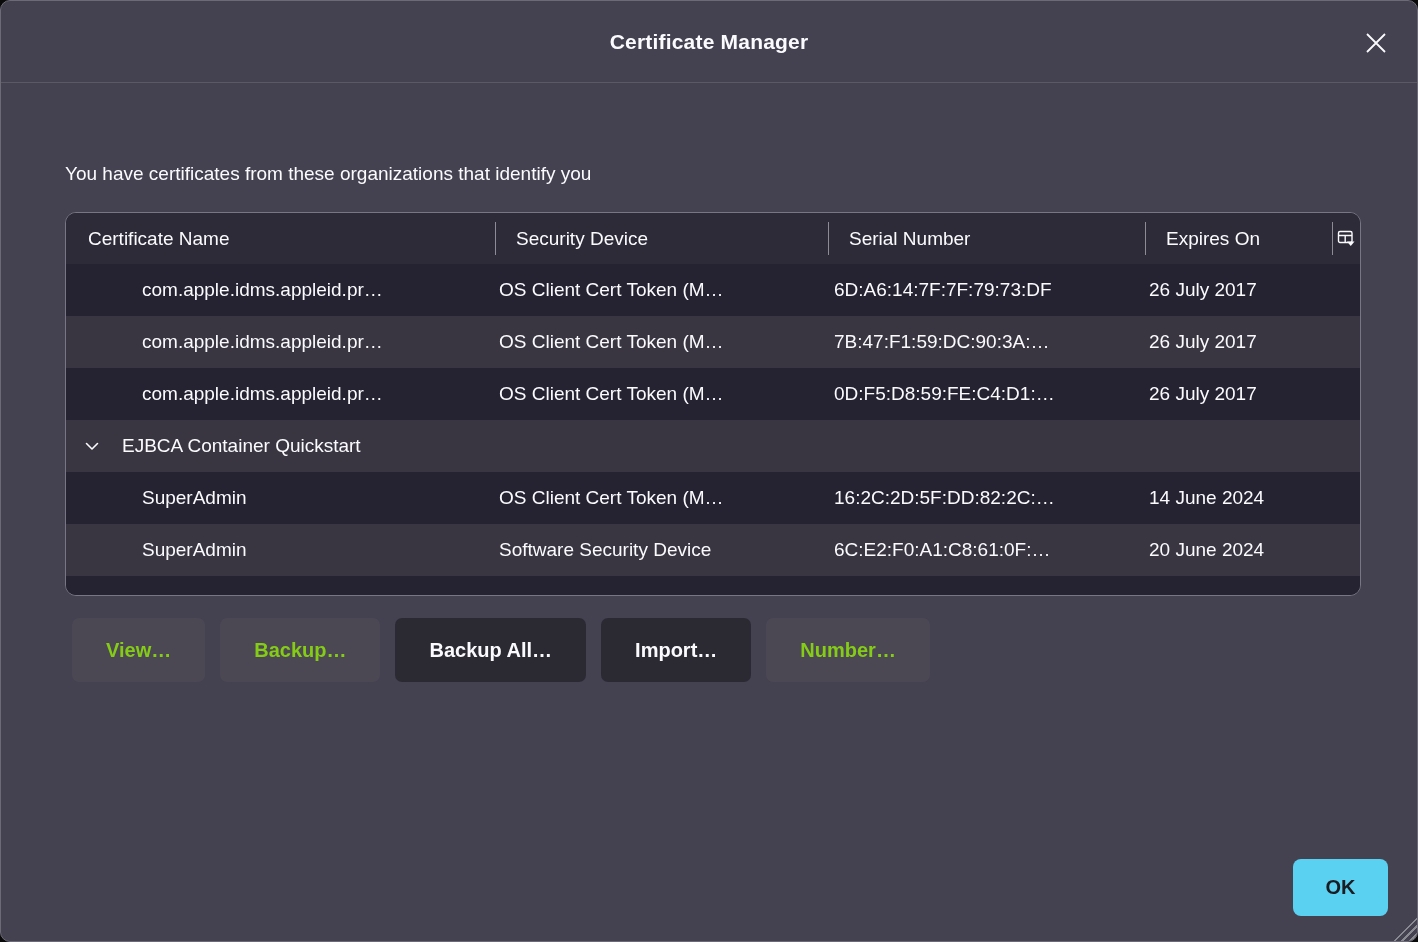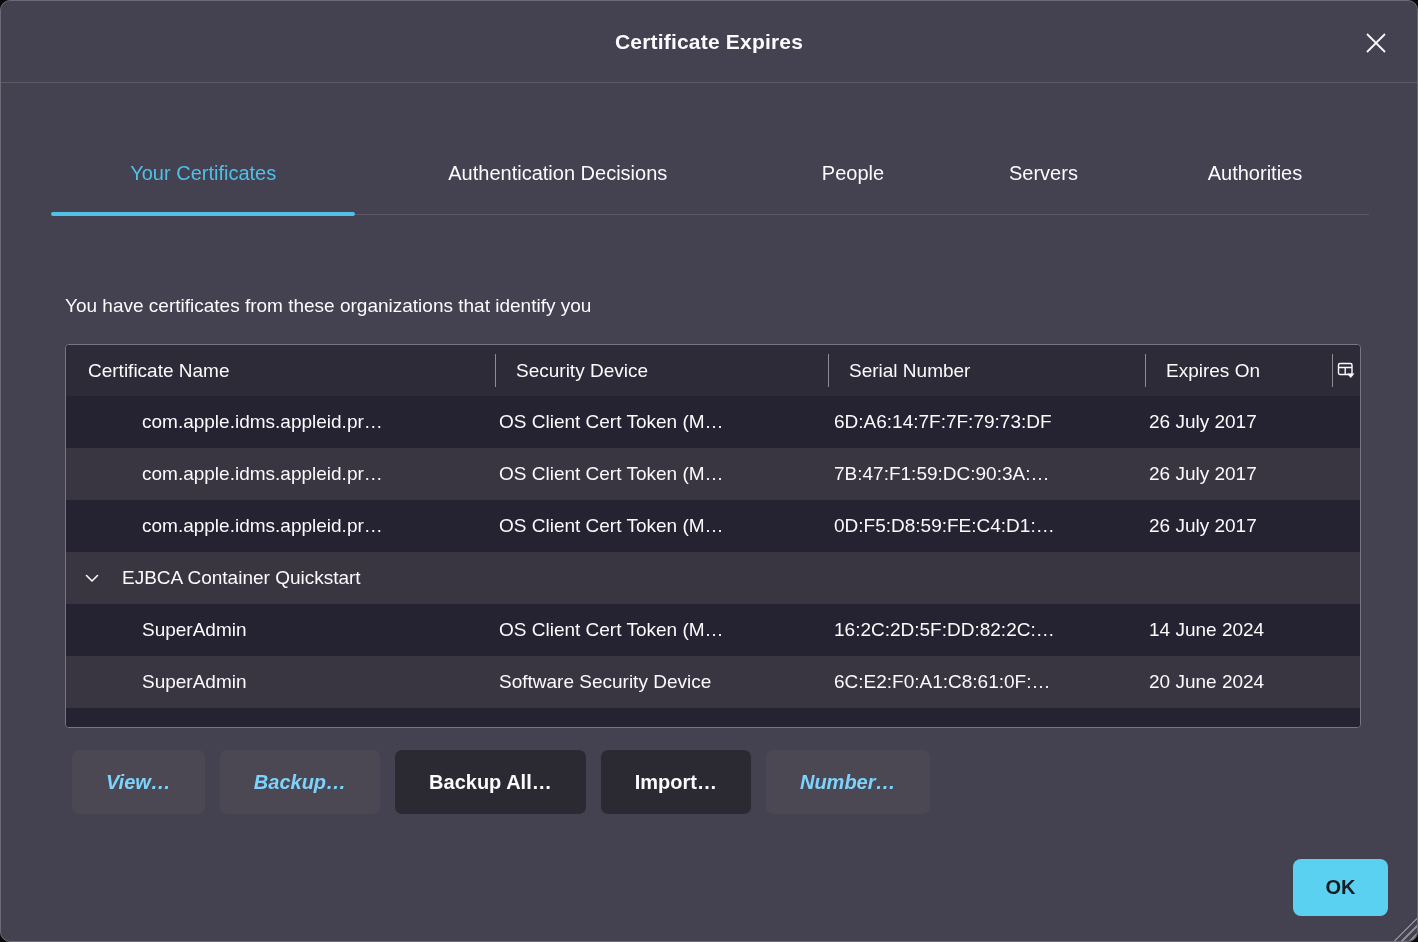--- a/index.html
+++ b/index.html
@@ -53,21 +53,21 @@
     height:4px; background:#4fc0e8; border-radius:2px;
   }
 
   
   .intro { margin: 80px 64px 12px; font-size: 19px; }
 
   
   .cert-table {
     margin: 27px 56px 0 64px;
     border: 1px solid #787584;
-    border-radius: 4px;
+    border-radius: 11px;
     overflow: hidden;
     background: #252231;
   }
   .thead {
     display: grid;
     grid-template-columns: 429px 333px 317px 187px 1fr;
     height: 51px;
     background: #2e2b38;
   }
   .hcell {
@@ -107,21 +107,21 @@
   .expires-cell { padding-left: 4px; }
 
   
   .actions { margin: 22px 0 0 71px; display: flex; gap: 15px; }
   .abtn {
     height: 64px; padding: 0 34px;
     border: none; border-radius: 7px;
     font-family: inherit; font-size: 20px; font-weight: 700;
   }
   .abtn.enabled { background: #2b2a33; color: #fbfbfe; cursor: pointer; }
-  .abtn.disabled { background: #4b4854; color: #7dd3fc; font-style: italic; }
+  .abtn.disabled { background: #4b4854; color: #84cc16; }
 
   
   .ok-btn {
     position: absolute; right: 29px; bottom: 25px;
     width: 95px; height: 57px;
     background: #5bd1f2; color: #1b1b22;
     border: none; border-radius: 8px;
     font-family: inherit; font-size: 20px; font-weight: 700;
     cursor: pointer;
   }
@@ -132,35 +132,28 @@
     clip-path: polygon(100% 10%, 100% 100%, 10% 100%);
     cursor: nwse-resize;
   }
 </style>
 </head>
 <body>
 
 <div class="dialog">
 
   <div class="titlebar">
-    <div class="title">Certificate Expires</div>
+    <div class="title">Certificate Manager</div>
     <button class="close-btn">
       <svg width="26" height="26" viewBox="0 0 26 26">
         <path d="M4 4 L22 22 M22 4 L4 22" stroke="#fbfbfe" stroke-width="1.8" fill="none"></path>
       </svg>
     </button>
   </div>
 
-  <div class="tab-strip">
-    <div class="tab active">Your Certificates</div>
-    <div class="tab">Authentication Decisions</div>
-    <div class="tab">People</div>
-    <div class="tab">Servers</div>
-    <div class="tab">Authorities</div>
-  </div>
 
   <div class="intro">You have certificates from these organizations that identify you</div>
 
   <div class="cert-table">
     <div class="thead">
       <div class="hcell">Certificate Name</div>
       <div class="hcell">Security Device</div>
       <div class="hcell">Serial Number</div>
       <div class="hcell">Expires On</div>
       <div class="hcell-picker">

